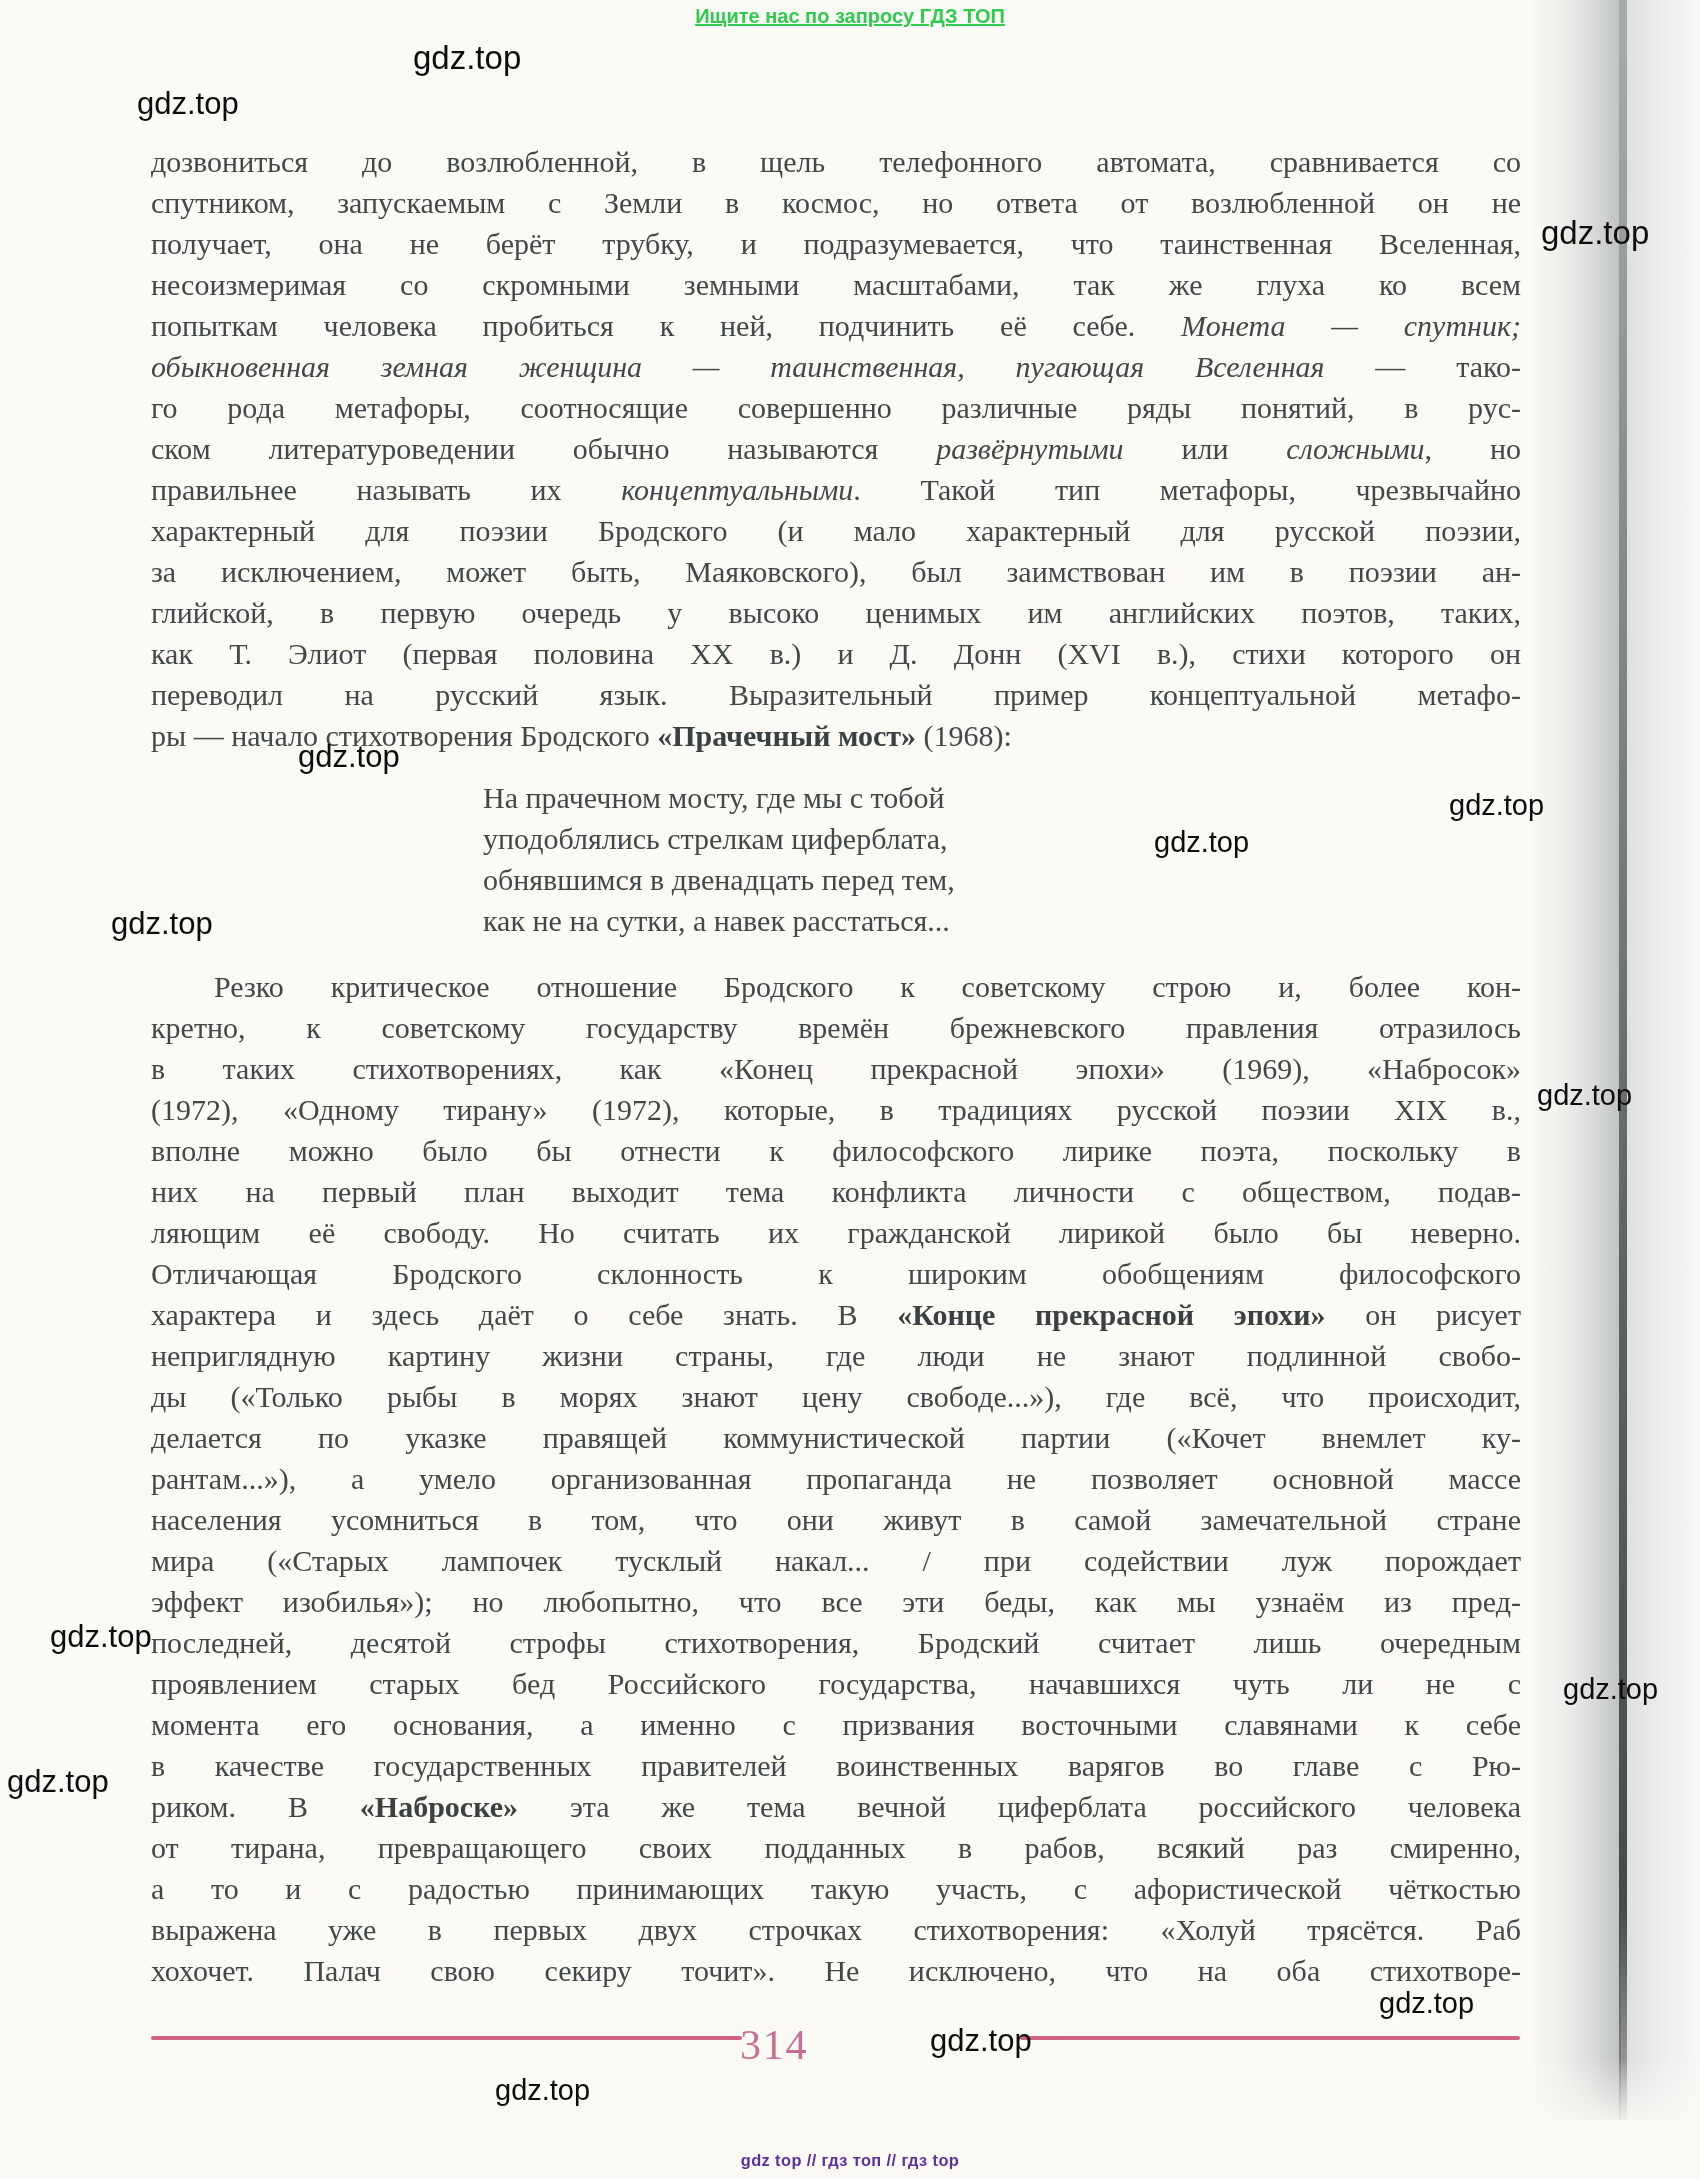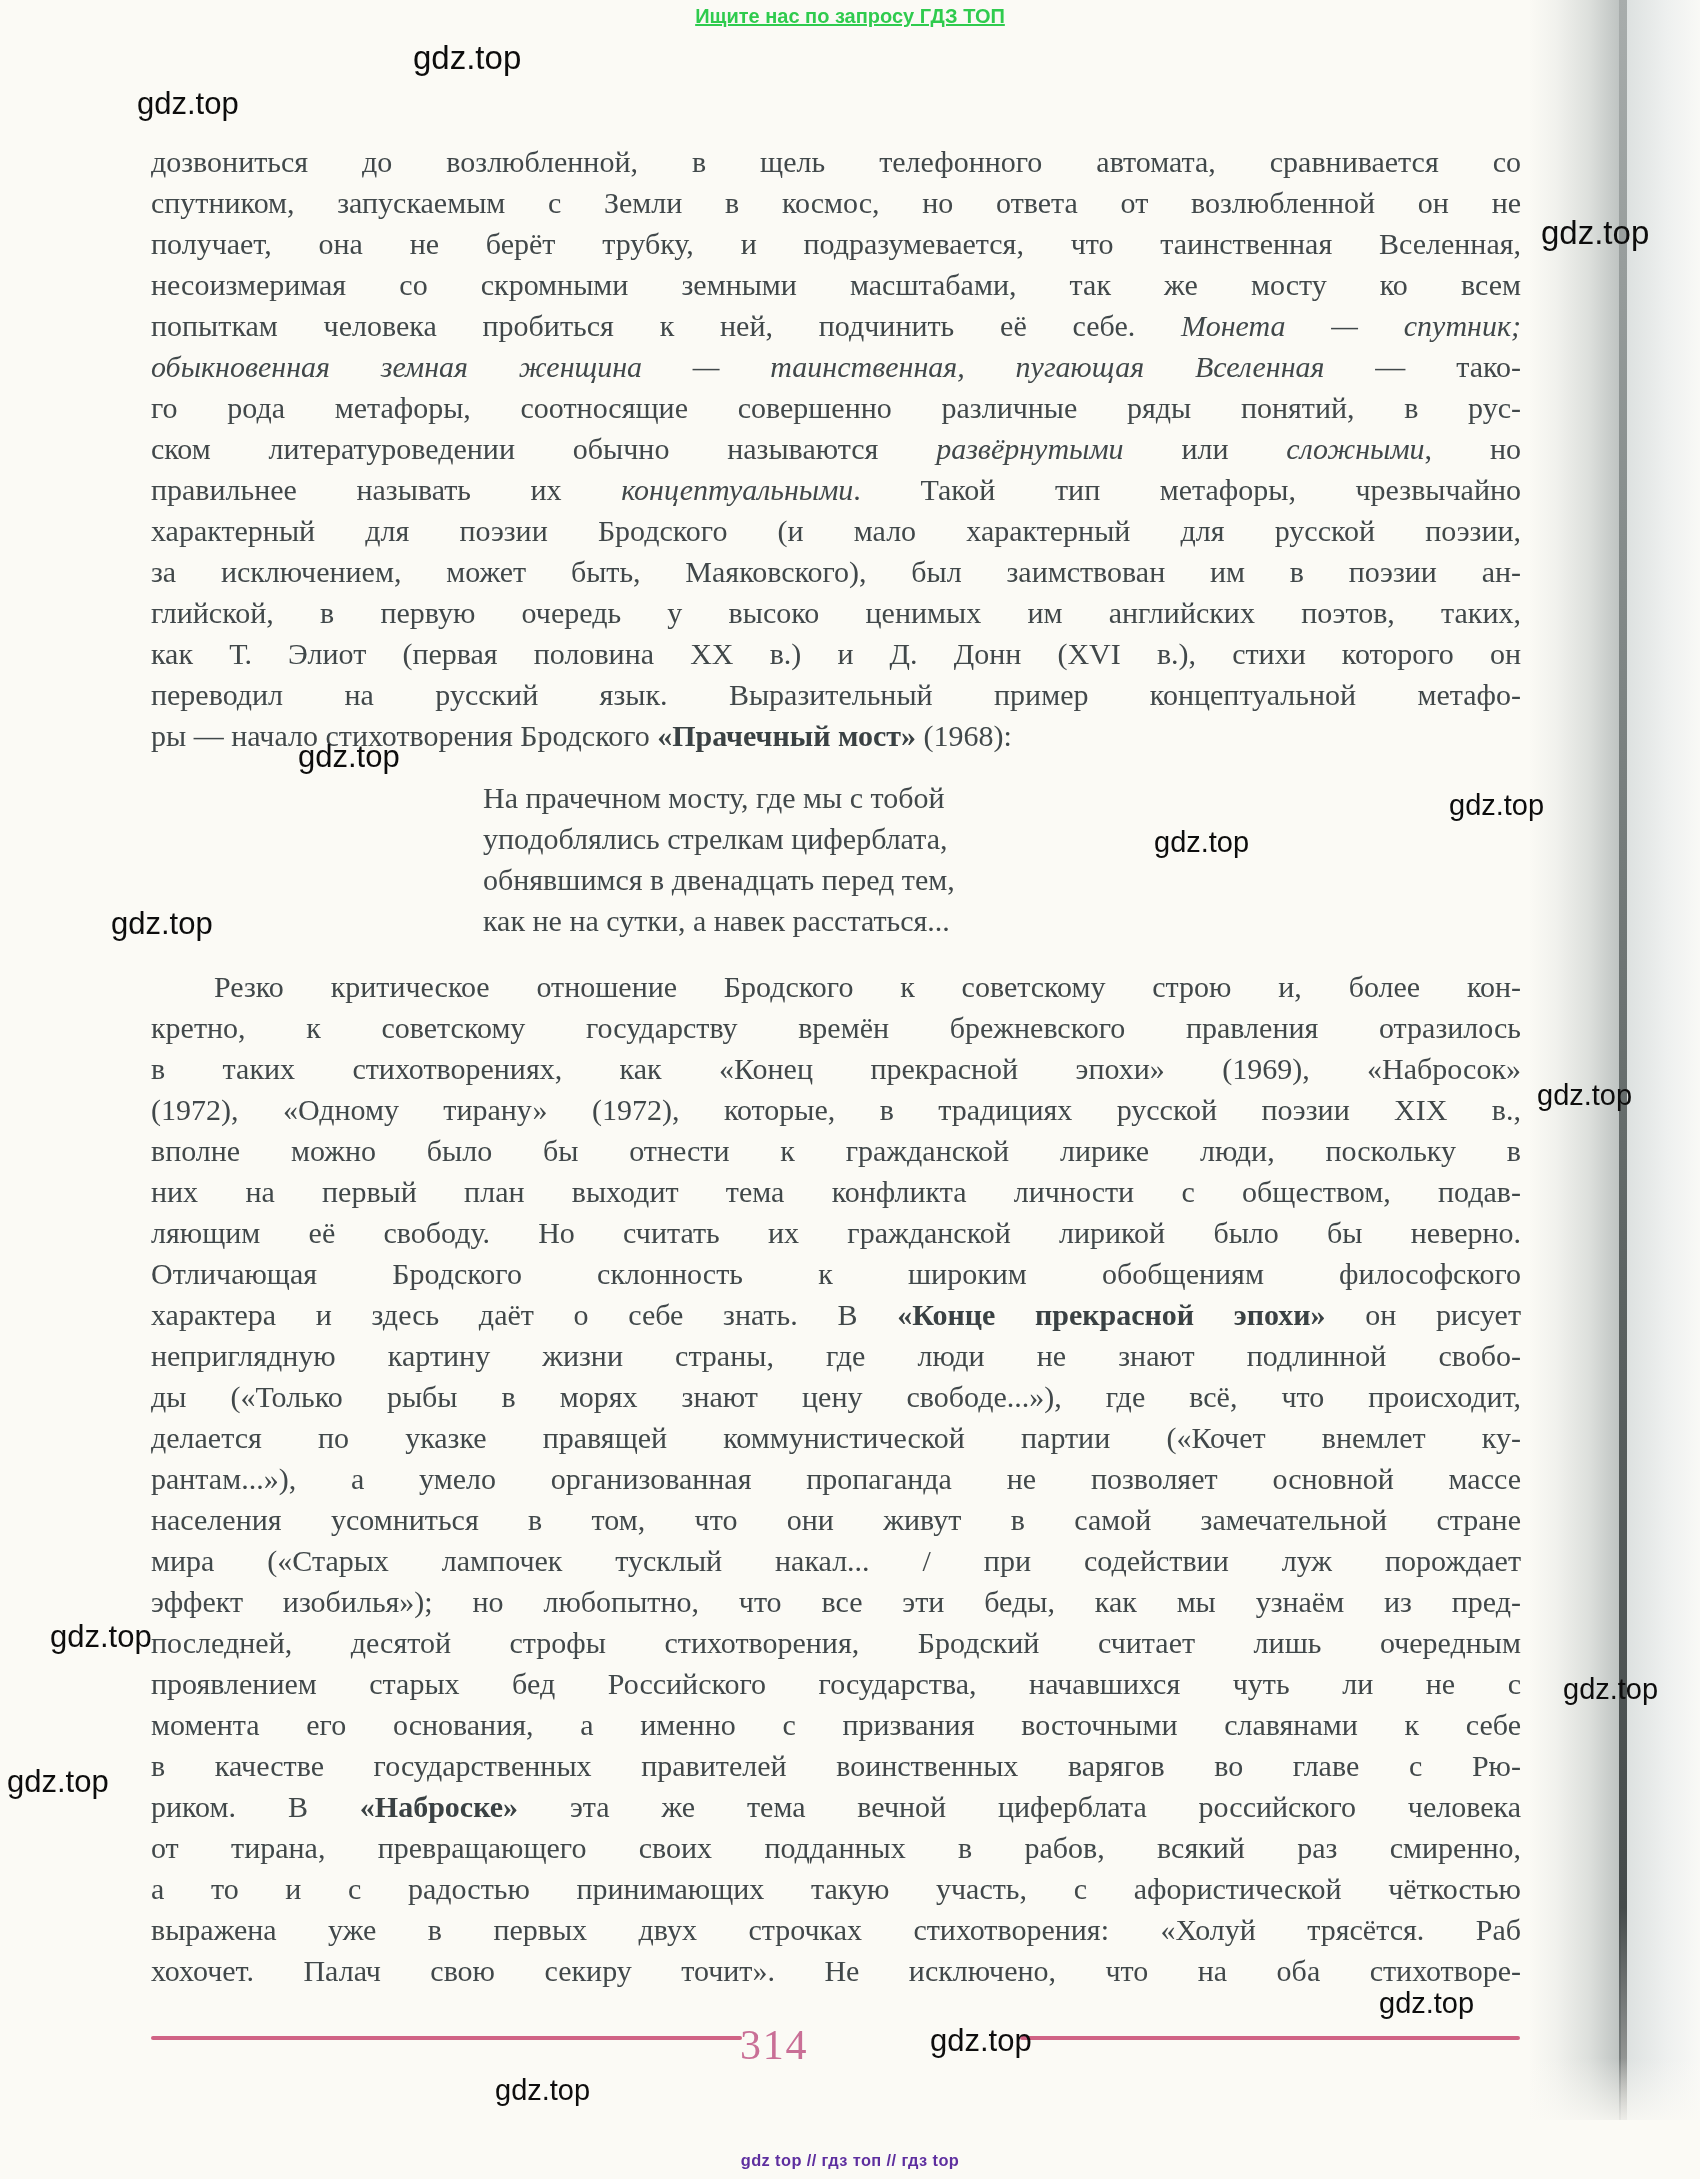--- a/index.html
+++ b/index.html
@@ -49,21 +49,21 @@
   <div class="spine-line"></div>
   <div class="spine-right"></div>
   <div class="spine-fade"></div>
 
   <div class="promo-top">Ищите нас по запросу ГДЗ ТОП</div>
 
   <div class="textblock" id="para1">
       <div class="tline"><span>дозвониться до возлюбленной, в щель телефонного автомата, сравнивается со</span></div>
       <div class="tline"><span>спутником, запускаемым с Земли в космос, но ответа от возлюбленной он не</span></div>
       <div class="tline"><span>получает, она не берёт трубку, и подразумевается, что таинственная Вселенная,</span></div>
-      <div class="tline"><span>несоизмеримая со скромными земными масштабами, так же мосту ко всем</span></div>
+      <div class="tline"><span>несоизмеримая со скромными земными масштабами, так же глуха ко всем</span></div>
       <div class="tline"><span>попыткам человека пробиться к ней, подчинить её себе. </span><i>Монета — спутник;</i></div>
       <div class="tline"><i>обыкновенная земная женщина — таинственная, пугающая Вселенная</i><span> — тако-</span></div>
       <div class="tline"><span>го рода метафоры, соотносящие совершенно различные ряды понятий, в рус-</span></div>
       <div class="tline"><span>ском литературоведении обычно называются </span><i>развёрнутыми</i><span> или </span><i>сложными</i><span>, но</span></div>
       <div class="tline"><span>правильнее называть их </span><i>концептуальными</i><span>. Такой тип метафоры, чрезвычайно</span></div>
       <div class="tline"><span>характерный для поэзии Бродского (и мало характерный для русской поэзии,</span></div>
       <div class="tline"><span>за исключением, может быть, Маяковского), был заимствован им в поэзии ан-</span></div>
       <div class="tline"><span>глийской, в первую очередь у высоко ценимых им английских поэтов, таких,</span></div>
       <div class="tline"><span>как Т. Элиот (первая половина XX в.) и Д. Донн (XVI в.), стихи которого он</span></div>
       <div class="tline"><span>переводил на русский язык. Выразительный пример концептуальной метафо-</span></div>
@@ -75,21 +75,21 @@
       <div class="tline no-jlast" style="text-align: left;"><span>уподоблялись стрелкам циферблата,</span></div>
       <div class="tline no-jlast" style="text-align: left;"><span>обнявшимся в двенадцать перед тем,</span></div>
       <div class="tline no-jlast" style="text-align: left;"><span>как не на сутки, а навек расстаться...</span></div>
     </div>
 
   <div class="textblock" id="para2">
       <div class="tline indent"><span>Резко критическое отношение Бродского к советскому строю и, более кон-</span></div>
       <div class="tline"><span>кретно, к советскому государству времён брежневского правления отразилось</span></div>
       <div class="tline"><span>в таких стихотворениях, как «Конец прекрасной эпохи» (1969), «Набросок»</span></div>
       <div class="tline"><span>(1972), «Одному тирану» (1972), которые, в традициях русской поэзии XIX в.,</span></div>
-      <div class="tline"><span>вполне можно было бы отнести к гражданской лирике люди, поскольку в</span></div>
+      <div class="tline"><span>вполне можно было бы отнести к философского лирике поэта, поскольку в</span></div>
       <div class="tline"><span>них на первый план выходит тема конфликта личности с обществом, подав-</span></div>
       <div class="tline"><span>ляющим её свободу. Но считать их гражданской лирикой было бы неверно.</span></div>
       <div class="tline"><span>Отличающая Бродского склонность к широким обобщениям философского</span></div>
       <div class="tline"><span>характера и здесь даёт о себе знать. В </span><b>«Конце прекрасной эпохи»</b><span> он рисует</span></div>
       <div class="tline"><span>неприглядную картину жизни страны, где люди не знают подлинной свобо-</span></div>
       <div class="tline"><span>ды («Только рыбы в морях знают цену свободе...»), где всё, что происходит,</span></div>
       <div class="tline"><span>делается по указке правящей коммунистической партии («Кочет внемлет ку-</span></div>
       <div class="tline"><span>рантам...»), а умело организованная пропаганда не позволяет основной массе</span></div>
       <div class="tline"><span>населения усомниться в том, что они живут в самой замечательной стране</span></div>
       <div class="tline"><span>мира («Старых лампочек тусклый накал... / при содействии луж порождает</span></div>

